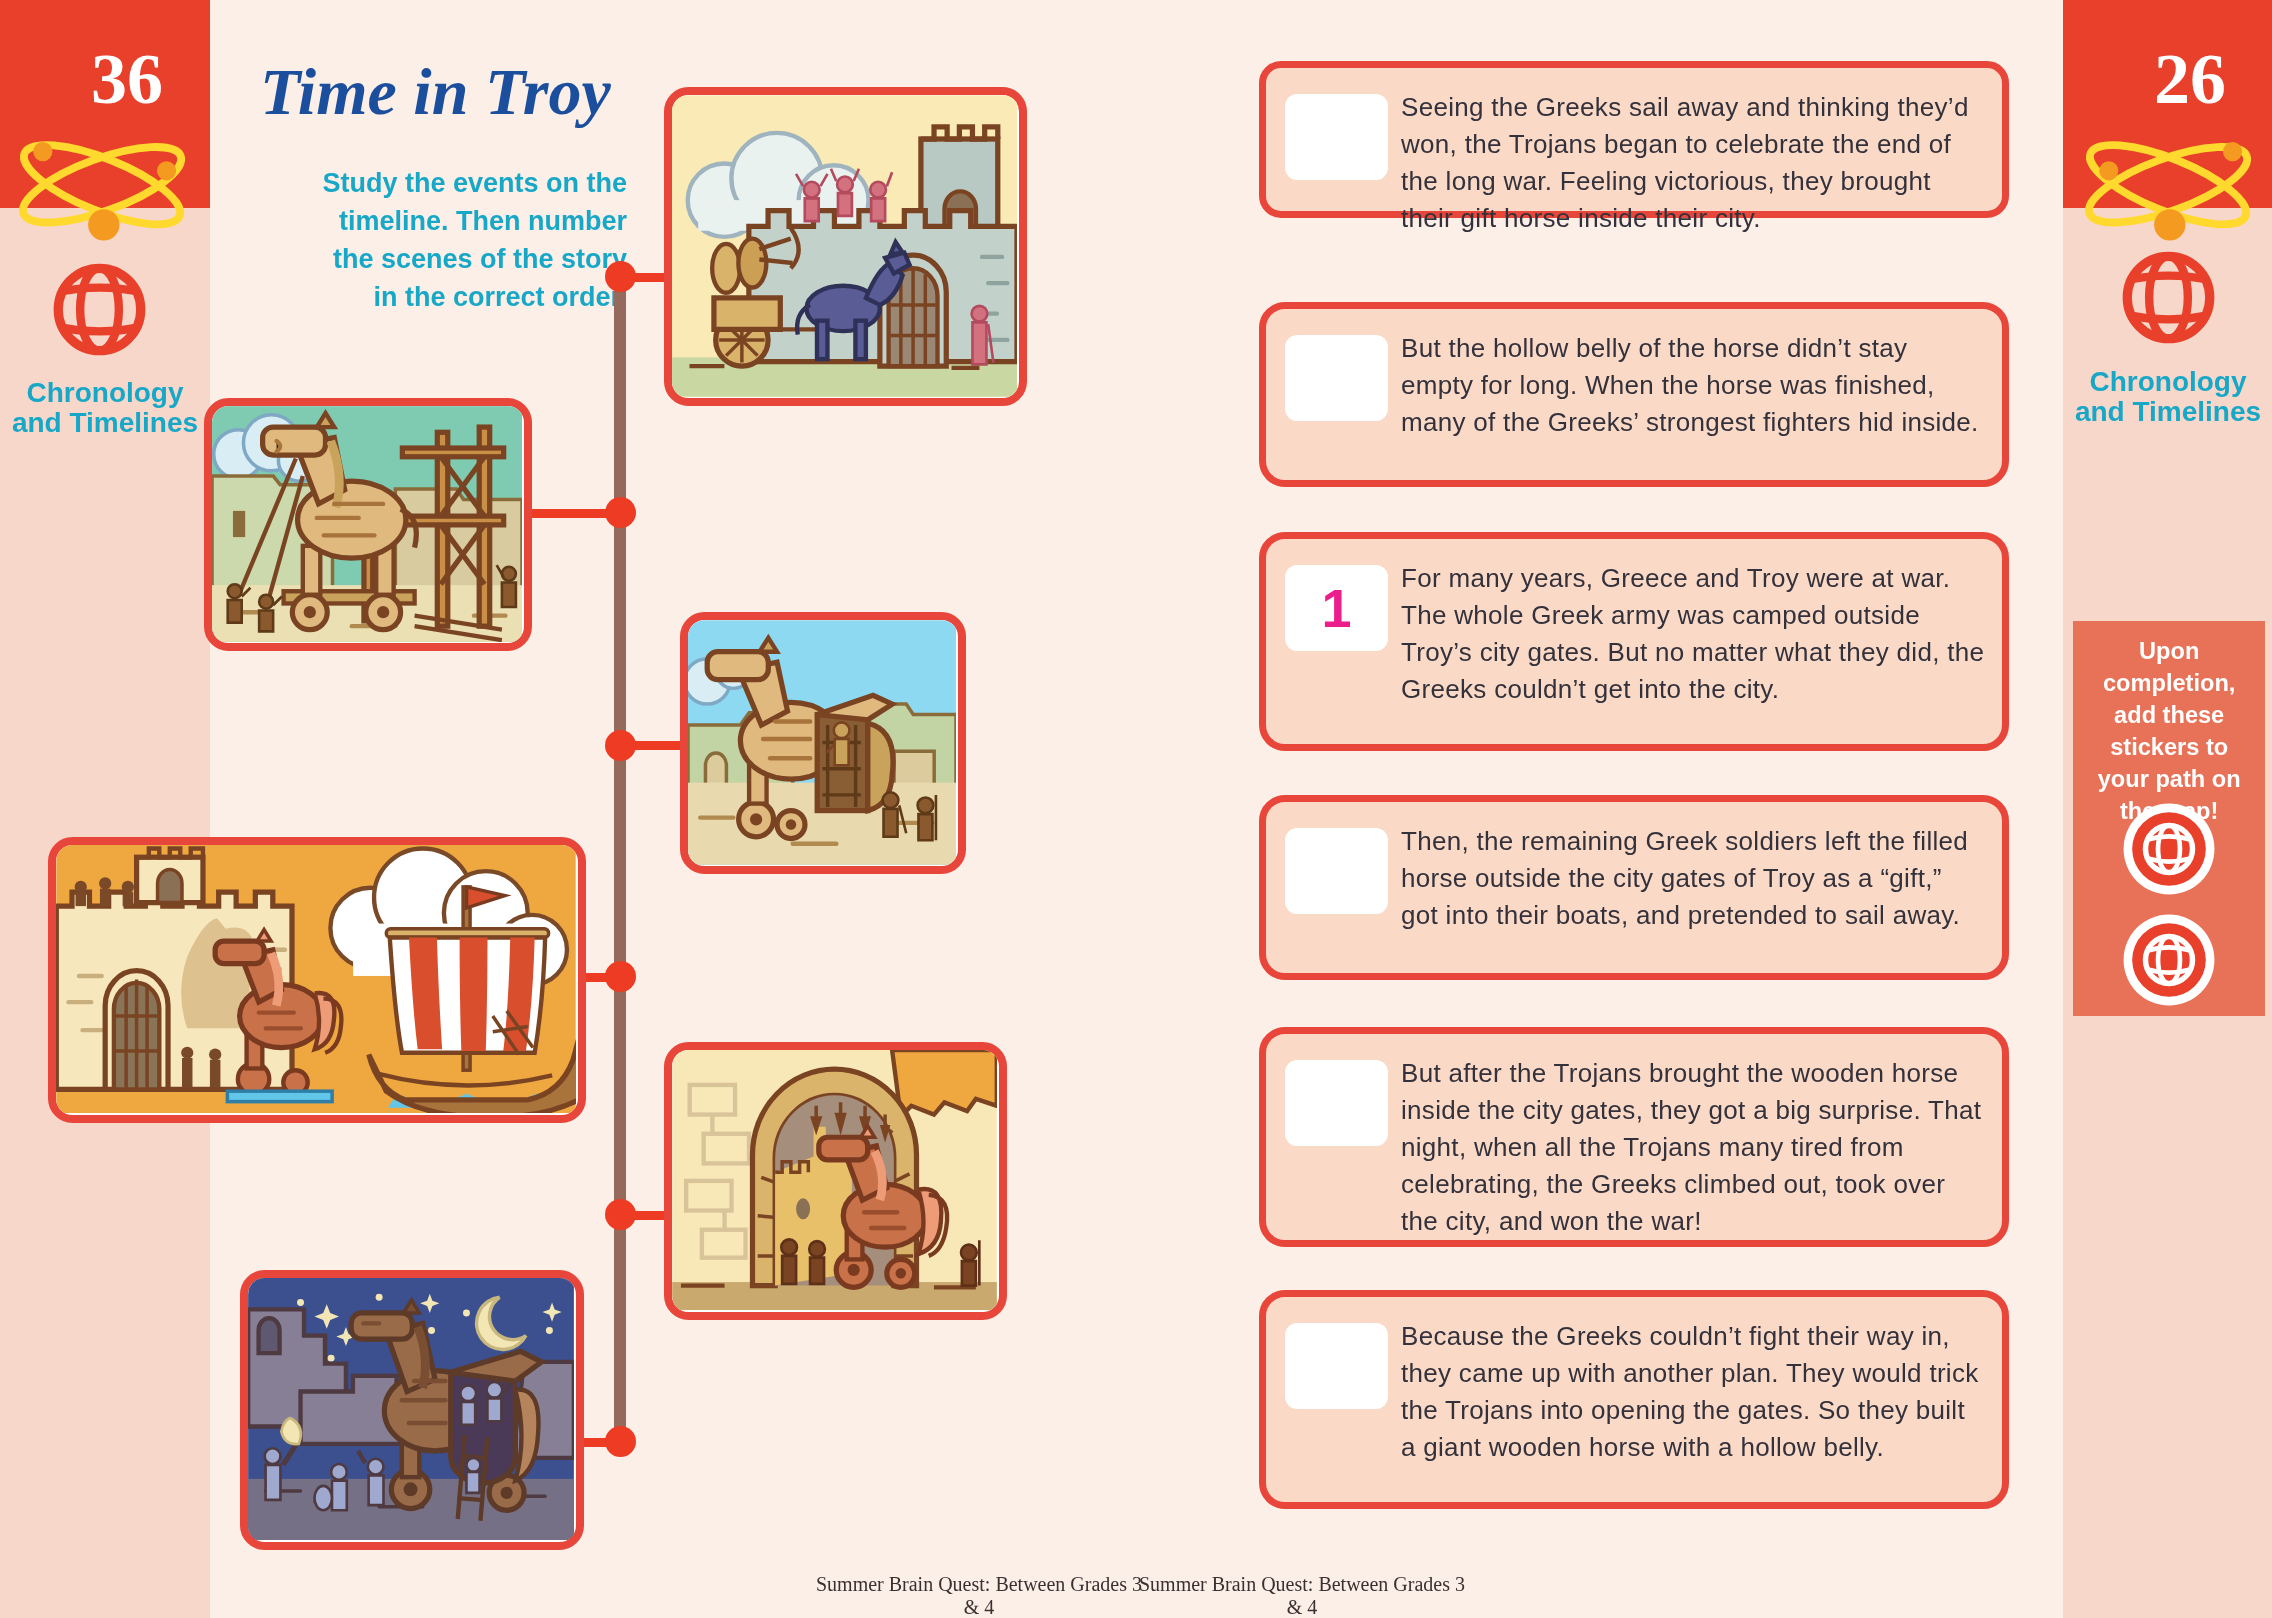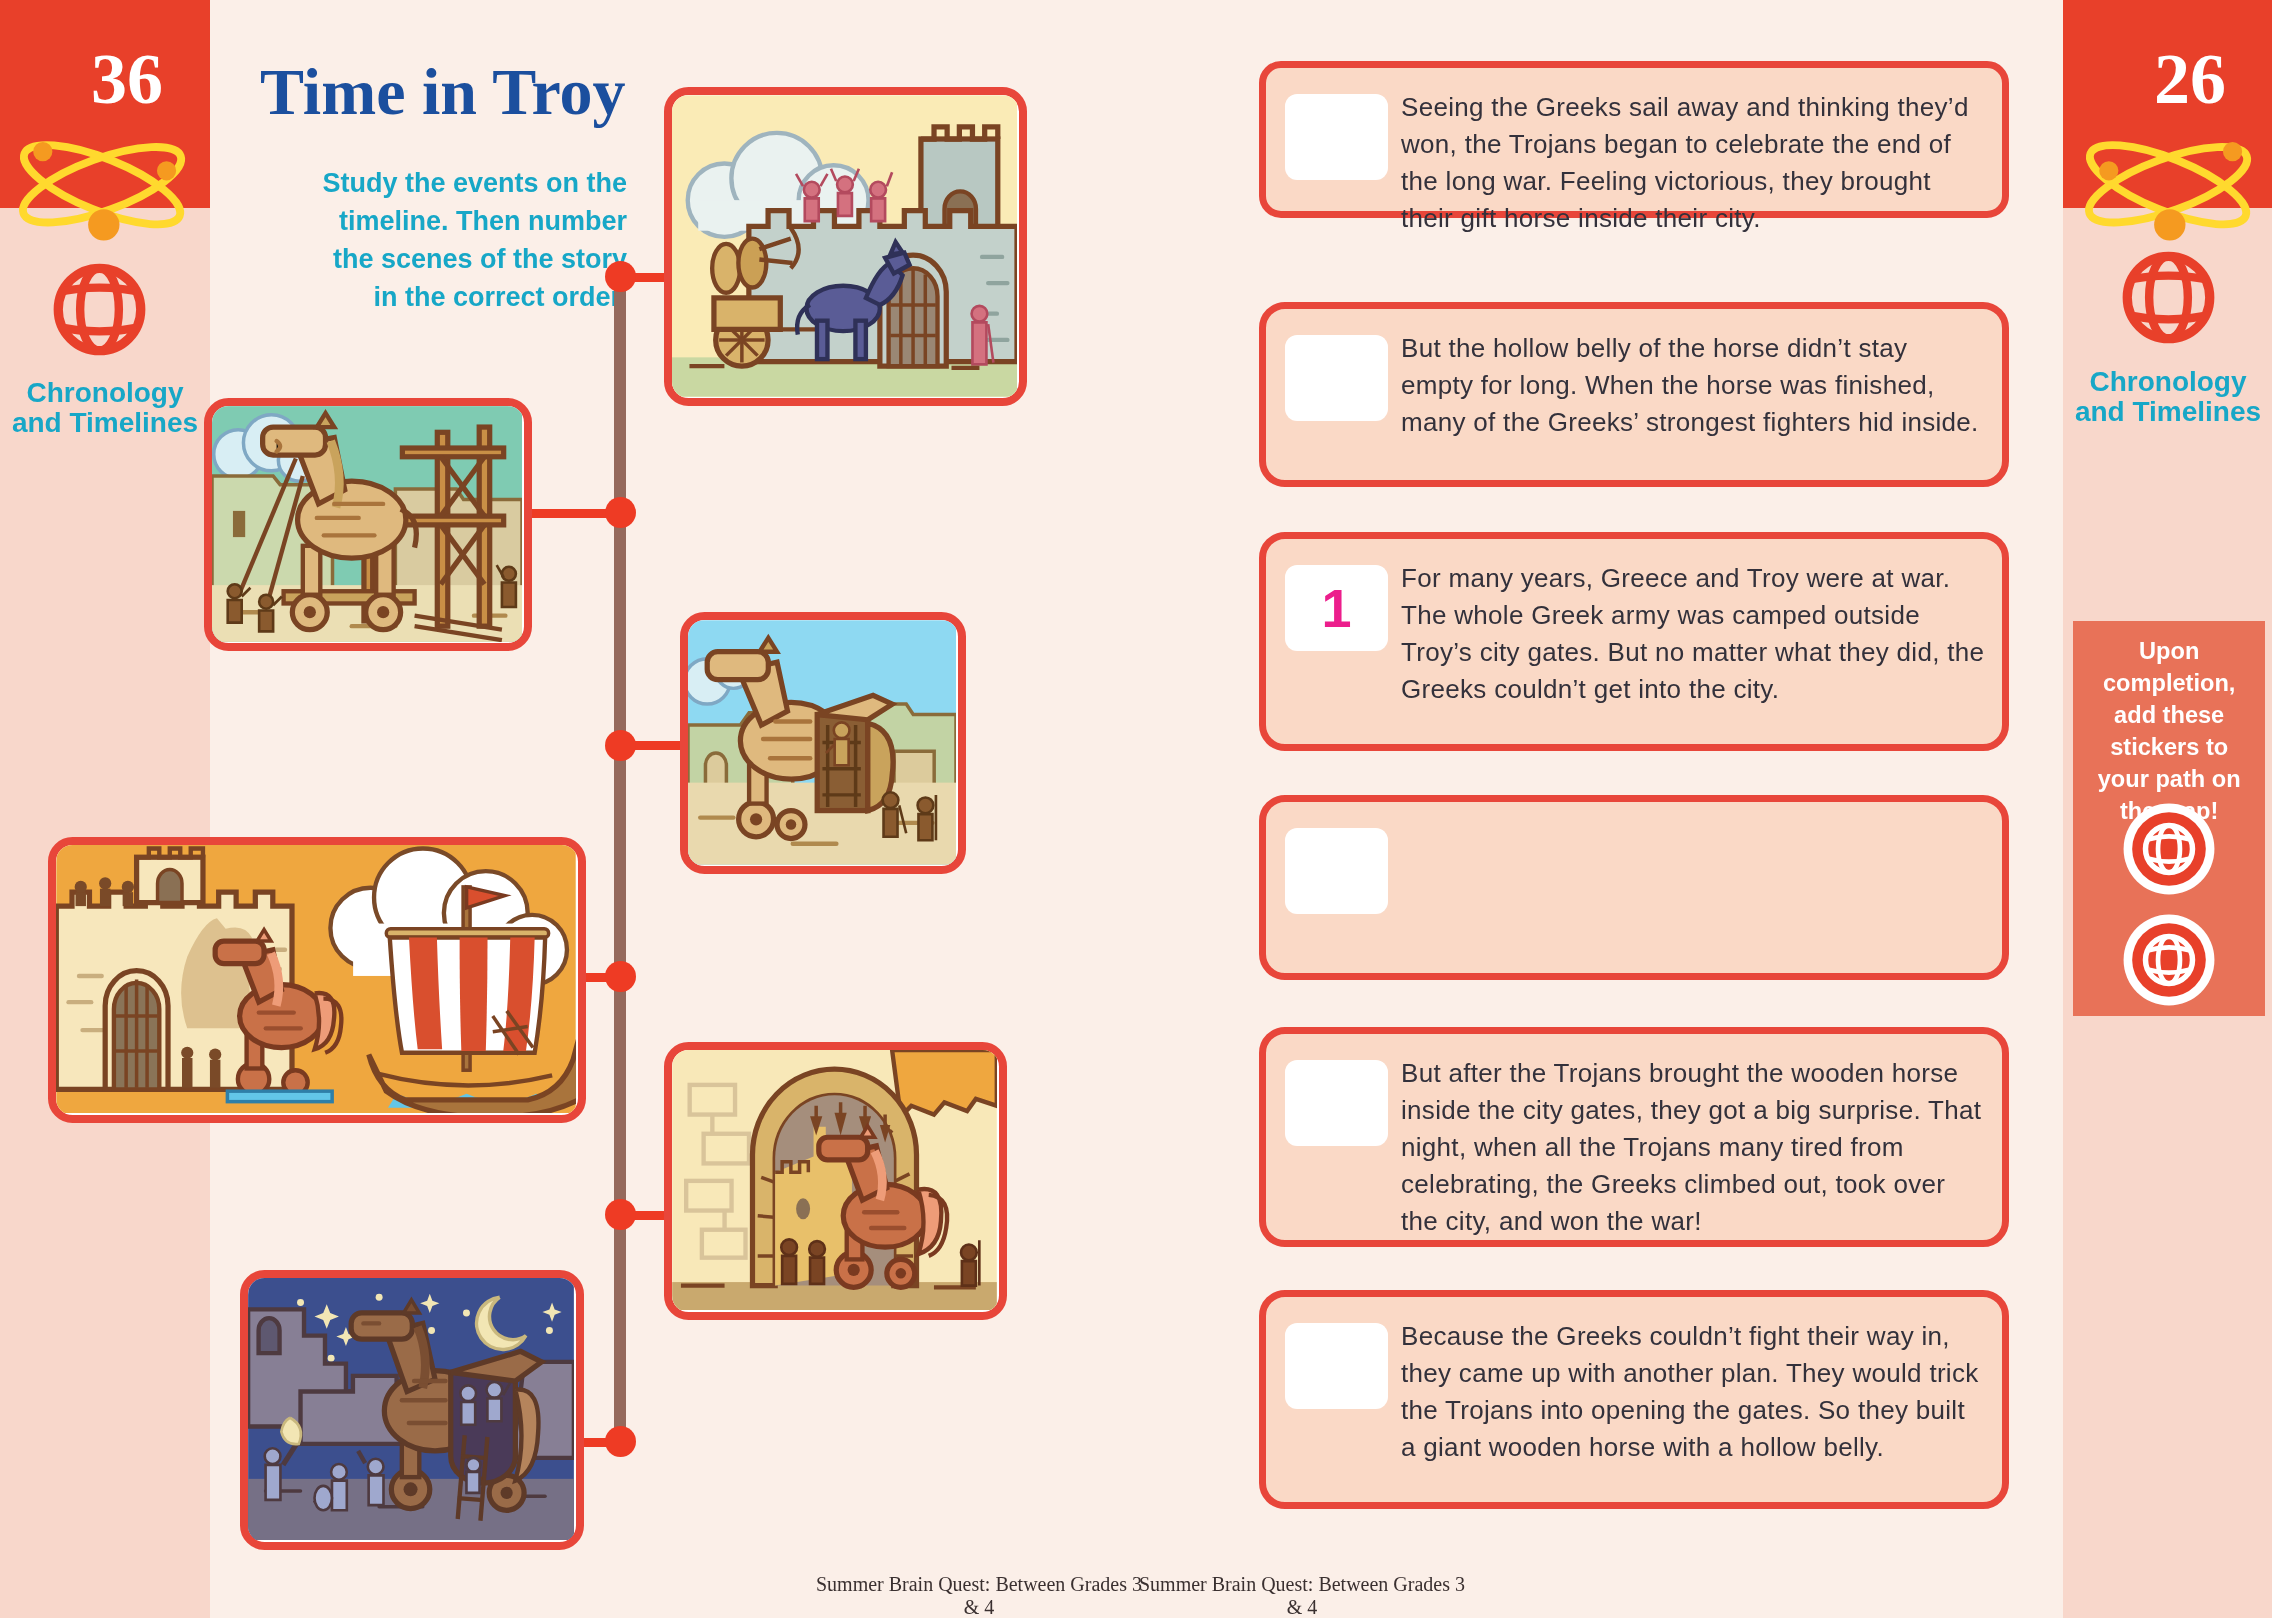--- a/index.html
+++ b/index.html
@@ -42,21 +42,21 @@
     position:absolute;left:5.2px;top:14px;width:182px;text-align:center;
     color:#FFFFFF;font-weight:700;font-size:23.6px;line-height:32px;white-space:pre-line;
   }
   .sticker{position:absolute;left:49px;width:94px;height:94px;}
   .sticker.s1{top:181px;}
   .sticker.s2{top:292px;}
 
   
   .title{
     left:260px;top:54px;width:787px;color:#1B4F9E;
-    font-family:"Liberation Serif",serif;font-size:66px;font-weight:700;
+    font-family:"Liberation Serif",serif;font-size:66px;font-weight:700;font-style:italic;
   }
   .instructions{
     left:260px;top:164px;width:367px;color:#17A7C7;
     font-size:27px;line-height:38px;font-weight:700;white-space:pre-line;text-align:right;
   }
 
   
   .tl-line{left:614px;top:277px;width:12.2px;height:1168px;background:#95695C;border-radius:6.1px;}
   .tl-connector{height:8.7px;background:#EE3B24;}
   .tl-dot{width:31px;height:31px;border-radius:50%;background:#EE3B24;}
@@ -668,20 +668,21 @@
   <div class="answer-box">
     <span class="answer-value">1</span>
   </div>
   <div class="story-text">For many years, Greece and Troy were at war. The whole Greek army was camped outside Troy’s city gates. But no matter what they did, the Greeks couldn’t get into the city.</div>
 </div>
 
 <div class="abs story-box b4">
   <div class="answer-box">
     <span class="answer-value"></span>
   </div>
+  <div class="story-text">Then, the remaining Greek soldiers left the filled horse outside the city gates of Troy as a “gift,” got into their boats, and pretended to sail away.</div>
 </div>
 
 <div class="abs story-box b5">
   <div class="answer-box">
     <span class="answer-value"></span>
   </div>
   <div class="story-text">But after the Trojans brought the wooden horse inside the city gates, they got a big surprise. That night, when all the Trojans many tired from celebrating, the Greeks climbed out, took over the city, and won the war!</div>
 </div>
 
 <div class="abs story-box b6">

